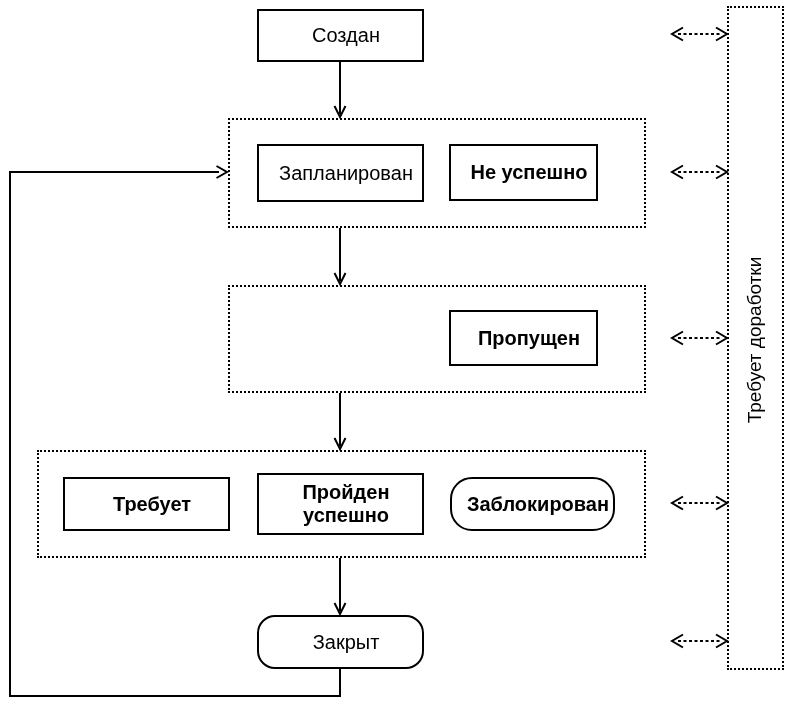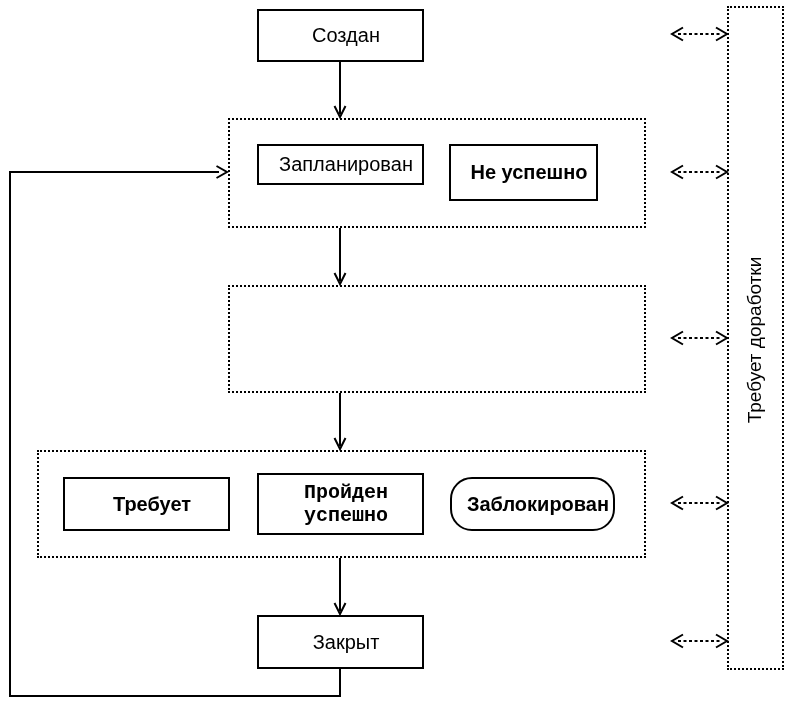--- a/index.html
+++ b/index.html
@@ -118,35 +118,38 @@
   <div class="group" style="left:228px; top:285px; width:418px; height:108px;"></div>
   <div class="group" style="left:37px; top:450px; width:609px; height:108px;"></div>
 
   <div class="group" style="left:727px; top:6px; width:57px; height:664px;"></div>
   <div class="vlabel">Требует доработки</div>
 
   <div class="box" style="left:257px; top:9px; width:167px; height:53px;">
     <span>Создан</span>
   </div>
 
-  <div class="box" style="left:257px; top:144px; width:167px; height:41px;">
+  <div class="box" style="left:257px; top:144px; width:167px; height:58px;">
     <span>Запланирован</span>
   </div>
   <div class="box bold" style="left:449px; top:144px; width:149px; height:57px;">
     <span>Не успешно</span>
   </div>
 
+  <div class="box bold" style="left:449px; top:310px; width:149px; height:56px;">
+    <span>Пропущен</span>
+  </div>
 
   <div class="box bold" style="left:63px; top:477px; width:167px; height:54px;">
     <span>Требует</span>
   </div>
-  <div class="box bold" style="left:257px; top:473px; width:167px; height:62px;font-family:Liberation Mono, monospace;">
+  <div class="box bold" style="left:257px; top:473px; width:167px; height:62px;">
     <span class="narrow">Пройден успешно</span>
   </div>
   <div class="box bold" style="left:450px; top:477px; width:165px; height:54px;border-radius:22px;">
     <span>Заблокирован</span>
   </div>
 
-  <div class="box" style="left:257px; top:615px; width:167px; height:54px;">
+  <div class="box" style="left:257px; top:615px; width:167px; height:54px;border-radius:18px;">
     <span>Закрыт</span>
   </div>
 
 </div>
 
 </body></html>

